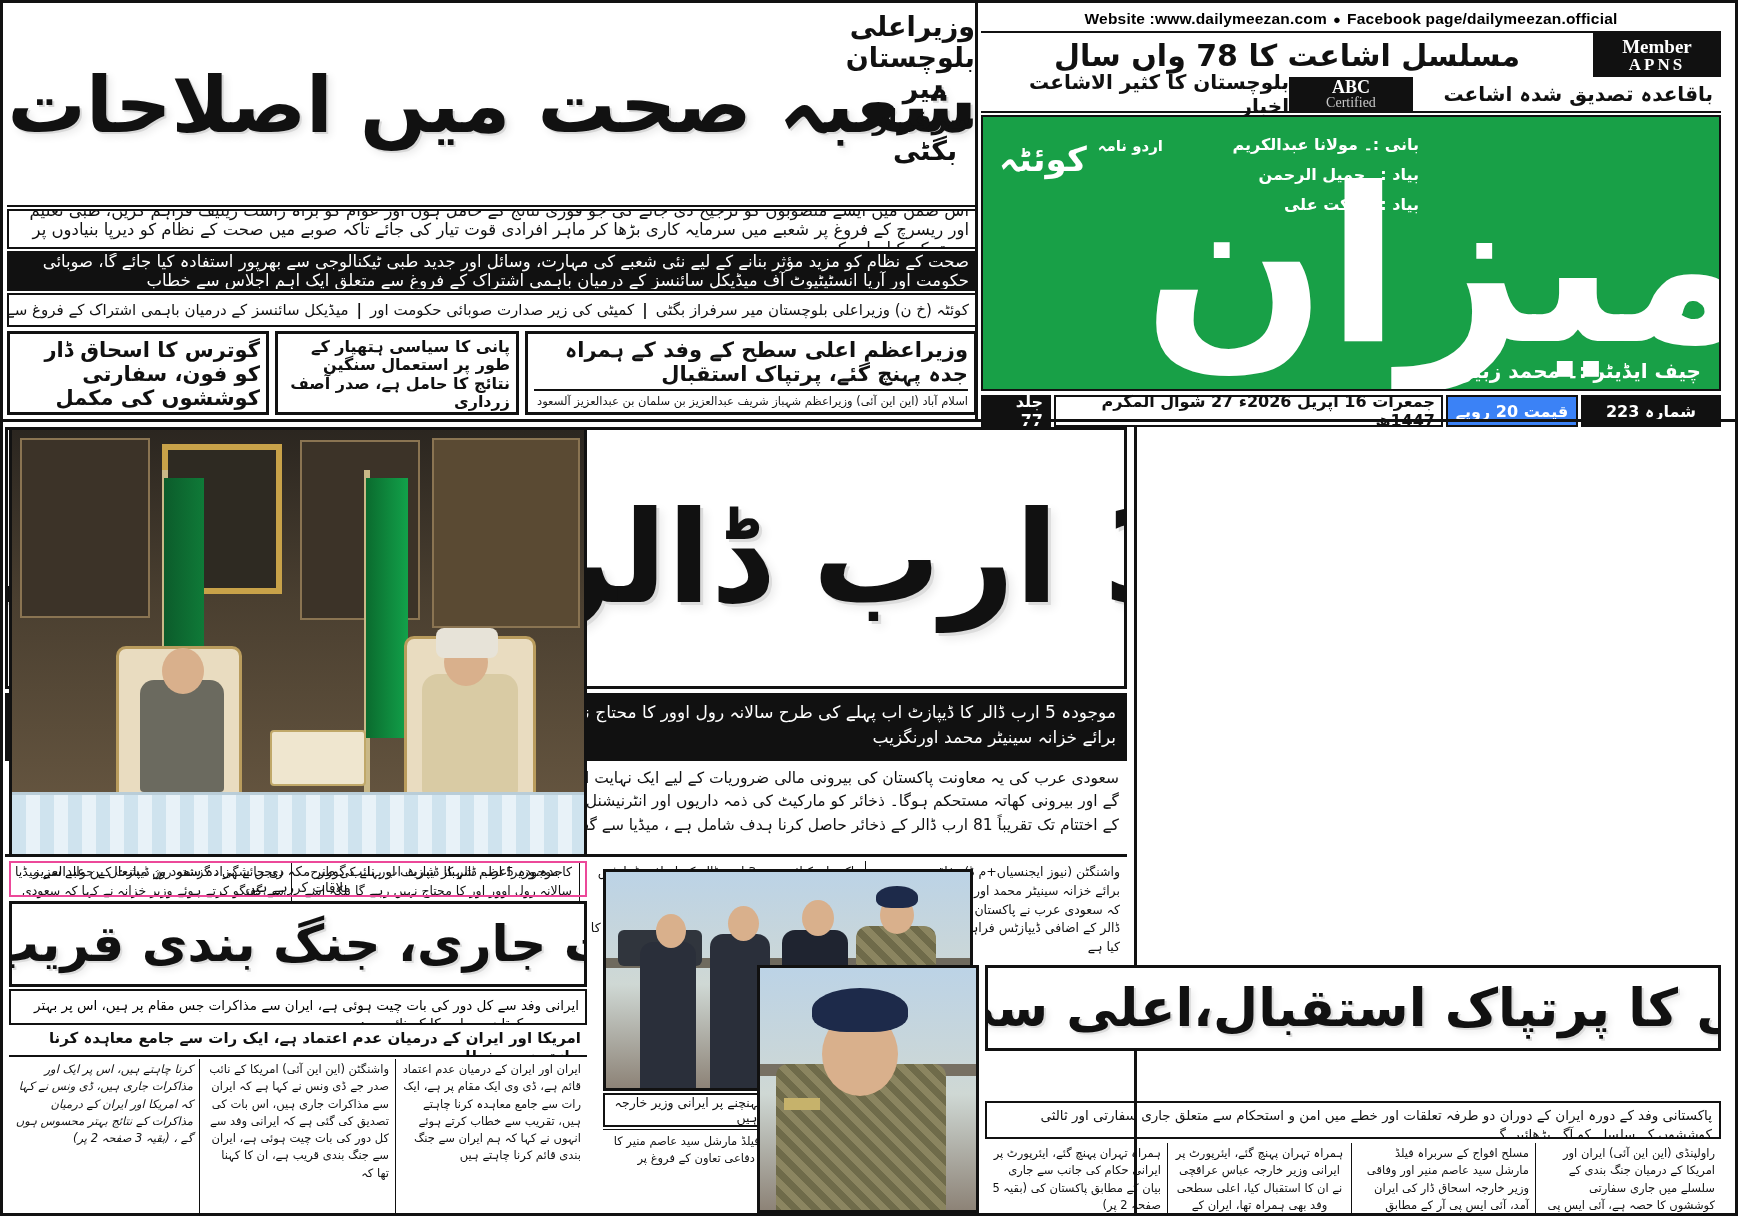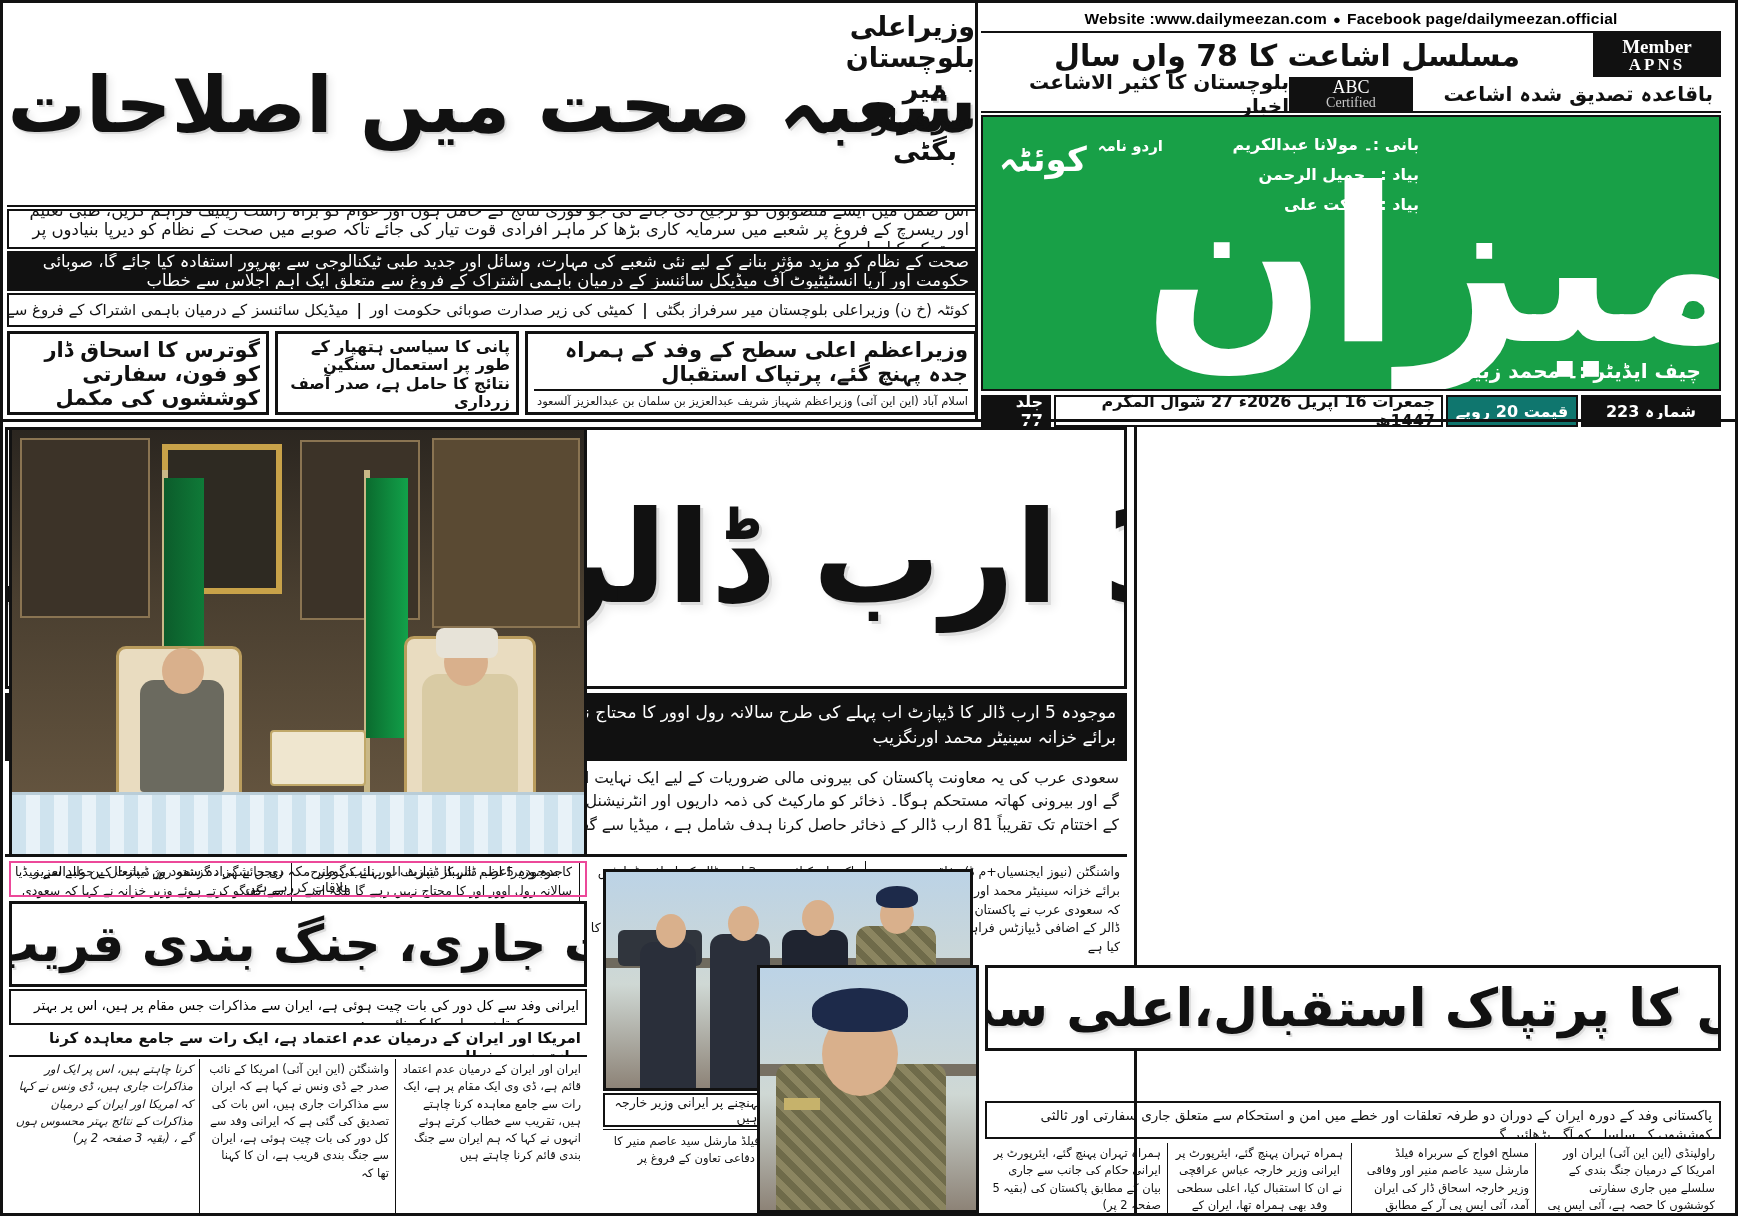--- a/index.html
+++ b/index.html
@@ -54,21 +54,21 @@
     position:absolute; right:14px; top:74px; width:740px; height:36px;
     display:flex; align-items:stretch; border-bottom:2px solid #111;
   }
   #cert-left { flex:1; display:flex; align-items:center; justify-content:flex-start;
     padding-right:8px; font-size:20px; font-weight:bold; color:#111; }
   #abc-badge {
     width:124px; background:#111; color:#fff;
     display:flex; flex-direction:column; align-items:center; justify-content:center;
     direction:ltr; line-height:1.0;
   }
-  #abc-badge .a1{ font-size:18px; font-weight:normal; font-family:"Liberation Serif",serif;}
+  #abc-badge .a1{ font-size:18px; font-weight:bold; font-family:"Liberation Serif",serif;}
   #abc-badge .a2{ font-size:14px; color:#c9c9c9; font-family:"Liberation Serif",serif;}
   #cert-right { flex:1; display:flex; align-items:center; justify-content:flex-end;
     padding-left:8px; font-size:20px; font-weight:bold; color:#111; }
 
   #green-panel {
     position:absolute; right:14px; top:112px; width:740px; height:276px;
     background:#18a047; border:2px solid #111; overflow:hidden;
   }
   #nameplate {
     position:absolute; right:10px; top:24px; width:520px; height:250px;
@@ -94,21 +94,21 @@
   }
 
   #date-bar {
     position:absolute; right:14px; top:392px; width:740px; height:32px;
     display:flex; align-items:stretch; gap:3px;
   }
   #date-bar .cell { border:2px solid #111; display:flex; align-items:center; justify-content:center;
      font-size:16px; font-weight:bold; padding:0 6px; }
   #vol-cell { background:#111; color:#fff; width:70px; font-size:17px; }
   #date-cell { flex:1; background:#fff; color:#111; font-size:16.5px; }
-  #price-cell { background:#0f766e; color:#fff; width:132px; }
+  #price-cell { background:#3b82f6; color:#fff; width:132px; }
   #issue-cell { background:#111; color:#fff; width:140px; }
 
   
   #tl-region { position:absolute; left:0; top:0; width:978px; height:416px; }
   #tl-headline {
     position:absolute; left:4px; top:4px; width:970px; height:200px;
     display:flex; align-items:center; justify-content:flex-start;
     overflow:hidden;
     border-bottom:2px solid #111;
   }

